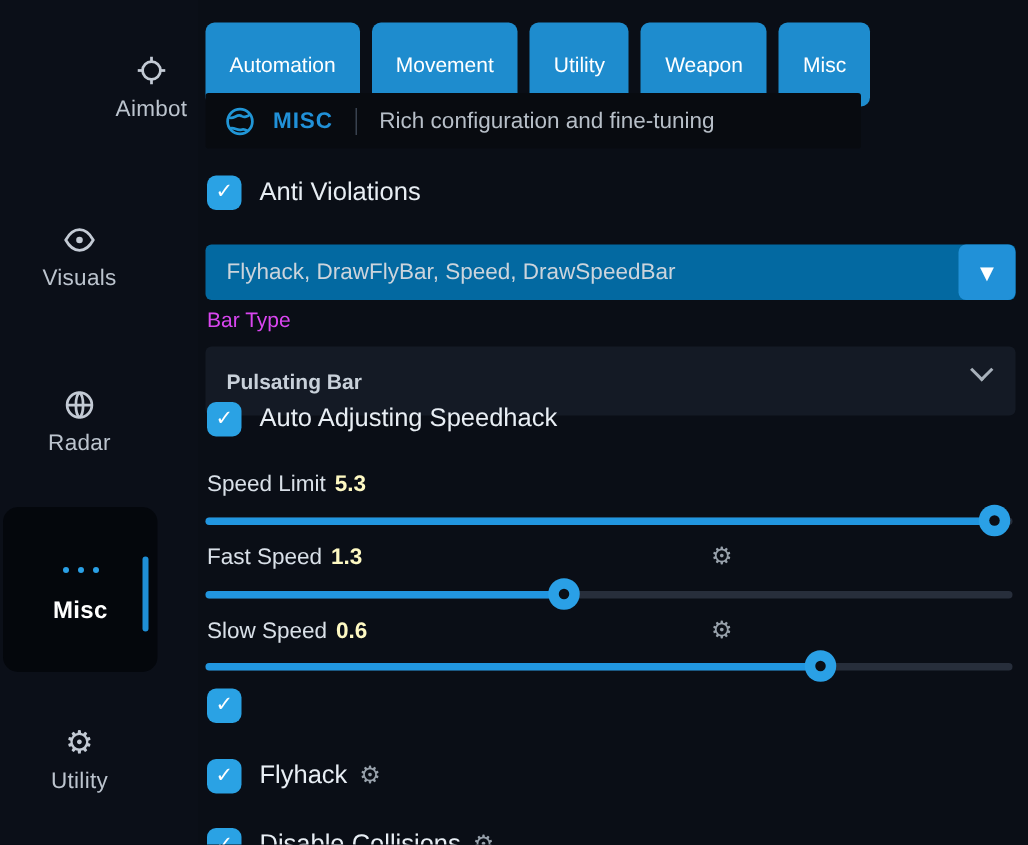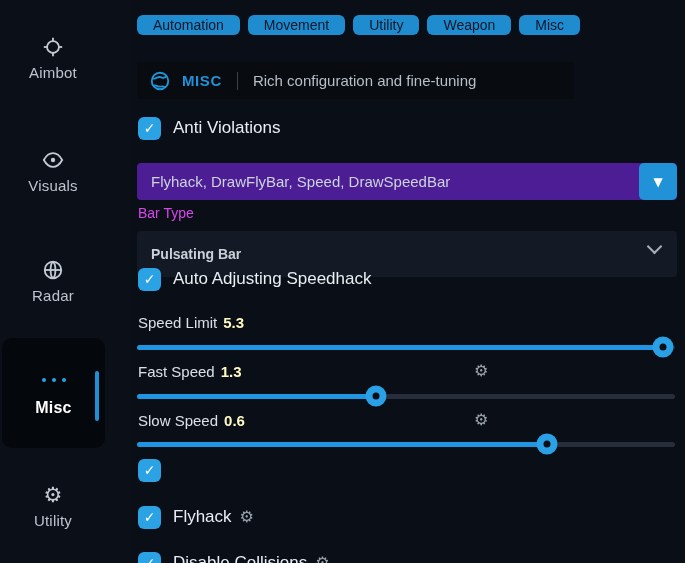--- a/index.html
+++ b/index.html
@@ -20,23 +20,23 @@
   .active-accent{position:absolute;right:6px;top:33px;width:4px;height:50px;background:#1f8fd6;border-radius:2px;}
   .dots{position:absolute;left:0;right:0;top:40px;display:flex;justify-content:center;gap:6px;}
   .dots i{width:4px;height:4px;border-radius:50%;background:#2aa0e6;display:block;}
   .active-box .s-label{position:absolute;left:0;right:0;top:61px;color:#ffffff;font-weight:bold;font-size:16px;}
 
   
   .content{position:absolute;left:137px;top:0;width:540px;height:563px;}
 
   .tabs{position:absolute;left:0;top:15px;display:flex;gap:8px;}
   .tab{
-    background:#1e8cce;color:#0f172a;border:none;border-radius:6px;
+    background:#1e8cce;color:#ffffff;border:none;border-radius:6px;
     font-family:"Liberation Sans",sans-serif;font-size:14px;
-    padding:2px 16px;line-height:16px;cursor:pointer;white-space:nowrap;
+    padding:20px 16px;line-height:16px;cursor:pointer;white-space:nowrap;
   }
 
   .section-header{
     position:absolute;left:0;top:62px;width:437px;height:37px;background:#080b10;
     display:flex;align-items:center;border-radius:2px;
   }
   .globe-badge{width:22px;height:22px;margin-left:12px;color:#2196d6;}
   .section-title{color:#2191d8;font-weight:bold;font-size:15px;letter-spacing:.6px;margin-left:11px;}
   .v-divider{width:1px;height:18px;background:#39424f;margin:0 15px;}
   .section-sub{color:#b7bfc8;font-size:15px;}
@@ -44,21 +44,21 @@
   .check-row{position:absolute;left:1px;display:flex;align-items:center;height:24px;}
   .checkbox{
     width:23px;height:23px;border-radius:6px;background:#2aa2e4;
     display:flex;align-items:center;justify-content:center;cursor:pointer;flex:0 0 auto;
   }
   .check-glyph{color:#ffffff;font-size:14px;font-weight:bold;line-height:1;}
   .check-label{color:#e8eef4;font-size:17px;margin-left:12px;}
   .row-gear{color:#98a1ab;font-size:16px;margin-left:8px;line-height:1;}
 
   .field{
-    position:absolute;left:0;width:540px;background:#4c1d95;border-radius:4px;
+    position:absolute;left:0;width:540px;background:#0369a1;border-radius:4px;
     display:flex;align-items:center;color:#ccd4dc;font-size:15px;
   }
   .multiselect{top:163px;height:37px;}
   .multiselect .field-text{margin-left:14px;}
   .ms-btn{
     position:absolute;right:0;top:0;width:38px;height:37px;background:#2191d8;
     border:none;border-radius:5px;display:flex;align-items:center;justify-content:center;cursor:pointer;
   }
   .ms-btn .tri{color:#ffffff;font-size:12px;line-height:1;}
 
@@ -85,21 +85,21 @@
   }
   .slider .knob::after{
     content:"";position:absolute;left:7px;top:7px;width:7px;height:7px;border-radius:50%;background:#0a0e16;
   }
 </style>
 </head>
 <body>
 
 <aside class="sidebar">
 
-  <div class="side-item" style="top:36px;">
+  <div class="side-item" style="top:36px;margin-left:48px;">
     <span class="s-icon">
       <svg viewBox="0 0 24 24" width="22" height="22" fill="none" stroke="currentColor" stroke-width="2">
         <circle cx="12" cy="12" r="6.5"></circle>
         <line x1="12" y1="2" x2="12" y2="6"></line>
         <line x1="12" y1="18" x2="12" y2="22"></line>
         <line x1="2" y1="12" x2="6" y2="12"></line>
         <line x1="18" y1="12" x2="22" y2="12"></line>
       </svg>
     </span>
     <span class="s-label">Aimbot</span>

